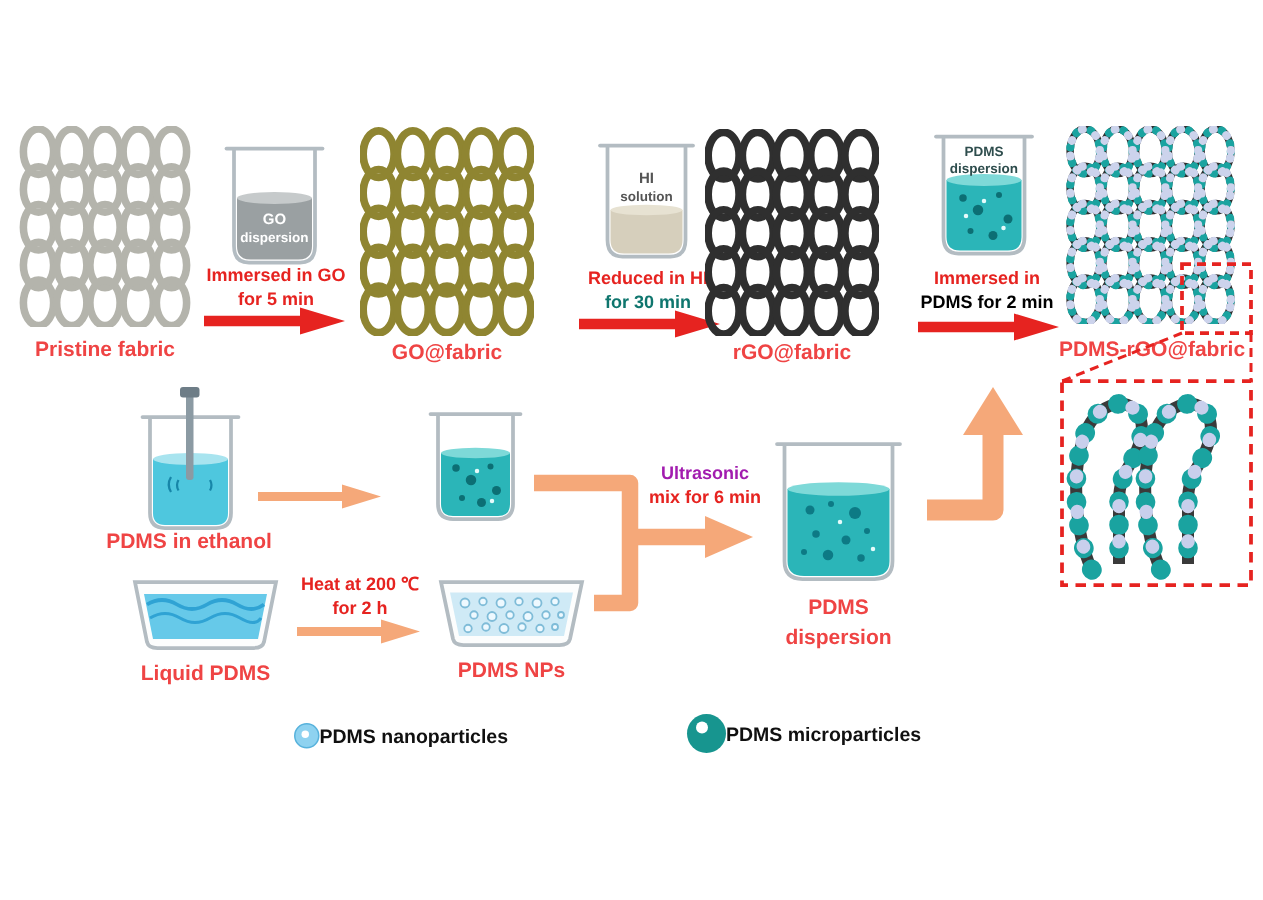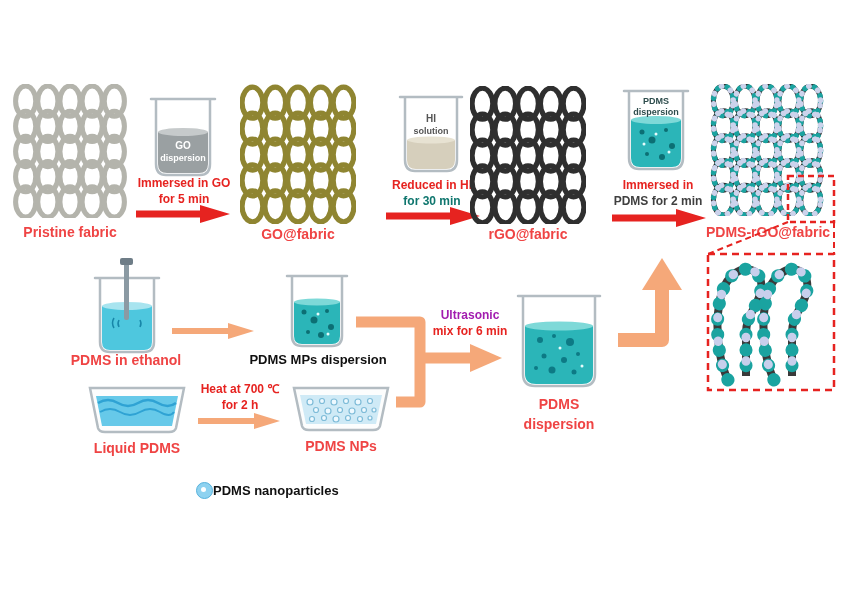--- a/index.html
+++ b/index.html
@@ -119,21 +119,21 @@
     <circle cx="36" cy="48" r="1.5" fill="#e6fbfb"></circle>
       <circle cx="49" cy="66" r="1.5" fill="#e6fbfb"></circle>
     <circle cx="24" cy="58" r="1.5" fill="#e6fbfb"></circle>
     <path d="M9,5 L9,72 Q9,83 19,83 L53,83 Q63,83 63,72 L63,5" fill="none" stroke="#b3bcc2" stroke-width="2.5"></path>
     <line x1="4" y1="5" x2="68" y2="5" stroke="#b3bcc2" stroke-width="2.5" stroke-linecap="round"></line>
     <text x="36" y="18" text-anchor="middle" font-size="9" font-weight="bold" fill="#2e4d4d">PDMS</text>
     <text x="36" y="29" text-anchor="middle" font-size="9" font-weight="bold" fill="#2e4d4d">dispersion</text>
   </svg>
   <div class="abs step" style="left:608px;top:178px;width:100px">
     <span style="color:#e62320">Immersed in</span>
-    <span style="color:#404040">PDMS for 2 min</span>
+    <span style="color:#000000">PDMS for 2 min</span>
   </div>
   <svg class="abs" style="left:612px;top:208px" width="96" height="20" viewBox="0 0 96 20">
     <polygon points="0,6.5 64,6.5 64,1 94,10 64,19 64,13.5 0,13.5" fill="#e62320"></polygon>
   </svg>
 
   <svg class="abs" style="left:702px;top:84px" width="130" height="132" viewBox="0 0 112 133">
     <g stroke="#2f2f2f">
       <use href="#krow" y="1"></use>
         <use href="#krow" y="26"></use>
         <use href="#krow" y="51"></use>
@@ -202,32 +202,31 @@
       <circle cx="30" cy="48" r="3.5" fill="#0c6f74"></circle>
     <circle cx="43" cy="39" r="2" fill="#0c6f74"></circle>
       <circle cx="47" cy="55" r="3" fill="#0c6f74"></circle>
     <circle cx="24" cy="60" r="2" fill="#0c6f74"></circle>
       <circle cx="37" cy="63" r="3" fill="#0c6f74"></circle>
     <circle cx="34" cy="42" r="1.5" fill="#e6fbfb"></circle>
       <circle cx="44" cy="62" r="1.5" fill="#e6fbfb"></circle>
     <path d="M8,4 L8,64 Q8,74 18,74 L48,74 Q58,74 58,64 L58,4" fill="none" stroke="#b3bcc2" stroke-width="2.5"></path>
     <line x1="3" y1="4" x2="63" y2="4" stroke="#b3bcc2" stroke-width="2.5" stroke-linecap="round"></line>
   </svg>
-  <div class="abs lbl-sm" style="left:238px;top:352px;width:160px">PDMS MPs dispersion</div>
 
   <svg class="abs" style="left:84px;top:378px" width="106" height="58" viewBox="0 0 106 58">
     <path d="M6,10 L100,10 L92,50 Q91,54 85,54 L21,54 Q15,54 14,50 Z" fill="#fcfdfd" stroke="#b3bcc2" stroke-width="2.5"></path>
     <path d="M12,18 L94,18 L88,48 L18,48 Z" fill="#66c9e9"></path>
     <path d="M14,25 Q24,19 34,25 T54,25 T74,25 T92,25" stroke="#2fa3d4" stroke-width="2.5" fill="none"></path>
     <path d="M16,34 Q26,28 36,34 T56,34 T76,34 T90,34" stroke="#2fa3d4" stroke-width="2" fill="none"></path>
   </svg>
   <div class="abs lbl" style="left:84px;top:440px;width:106px">Liquid PDMS</div>
 
   <div class="abs step" style="left:194px;top:382px;width:92px">
-    <span style="color:#e62320">Heat at 700 ℃</span>
+    <span style="color:#e62320">Heat at 200 ℃</span>
     <span style="color:#e62320">for 2 h</span>
   </div>
   <svg class="abs" style="left:198px;top:412px" width="84" height="18" viewBox="0 0 84 18">
     <polygon points="0,6 56,6 56,1 82,9 56,17 56,12 0,12" fill="#f5a879"></polygon>
   </svg>
 
   <svg class="abs" style="left:288px;top:380px" width="106" height="54" viewBox="0 0 106 54">
     <path d="M6,8 L100,8 L92,46 Q91,50 85,50 L21,50 Q15,50 14,46 Z" fill="#fcfdfd" stroke="#b3bcc2" stroke-width="2.5"></path>
     <path d="M12,15 L94,15 L88,44 L18,44 Z" fill="#cfeaf6"></path>
     <g fill="#eef9ff" stroke="#7fbcd8" stroke-width="1.2">
@@ -290,14 +289,20 @@
     <path d="M2,84 L46,84 L46,30" fill="none" stroke-width="14" stroke-linejoin="round" stroke="#f5a879"></path>
     <polygon points="26,34 66,34 46,2" fill="#f5a879"></polygon>
   </svg>
 
   <div class="abs legend-row" style="left:196px;top:482px">
     <div class="nano-dot">
         <span></span>
       </div>
     <div class="lbl-sm">PDMS nanoparticles</div>
   </div>
+  <div class="abs legend-row" style="left:458px;top:476px">
+    <div class="micro-dot">
+        <span></span>
+      </div>
+    <div class="lbl-sm">PDMS microparticles</div>
+  </div>
 
 </div>
 
 </body></html>

